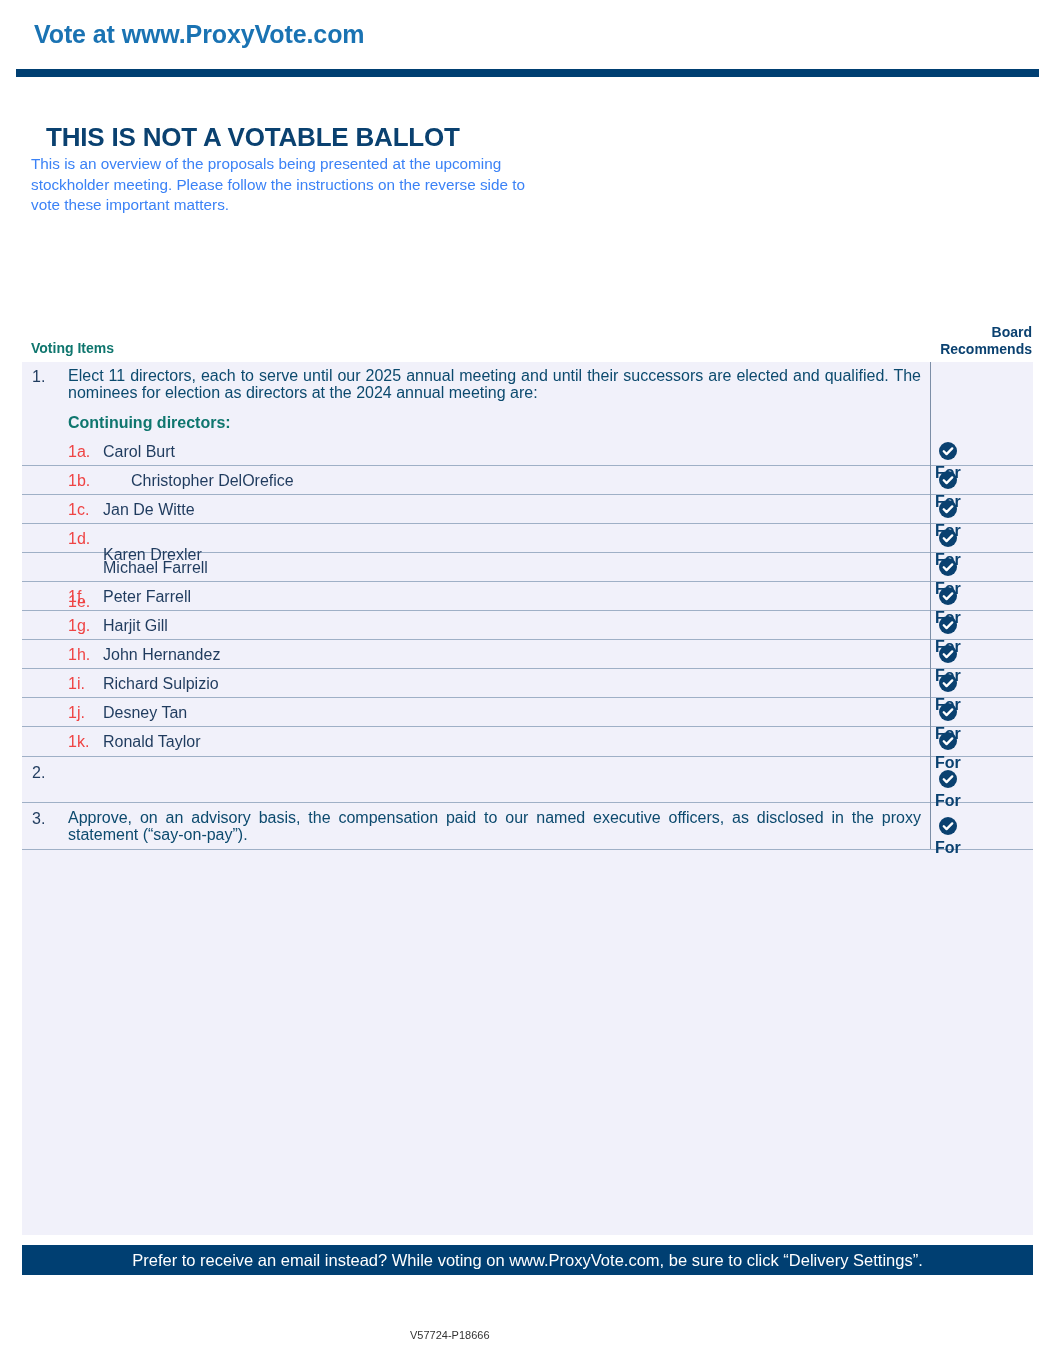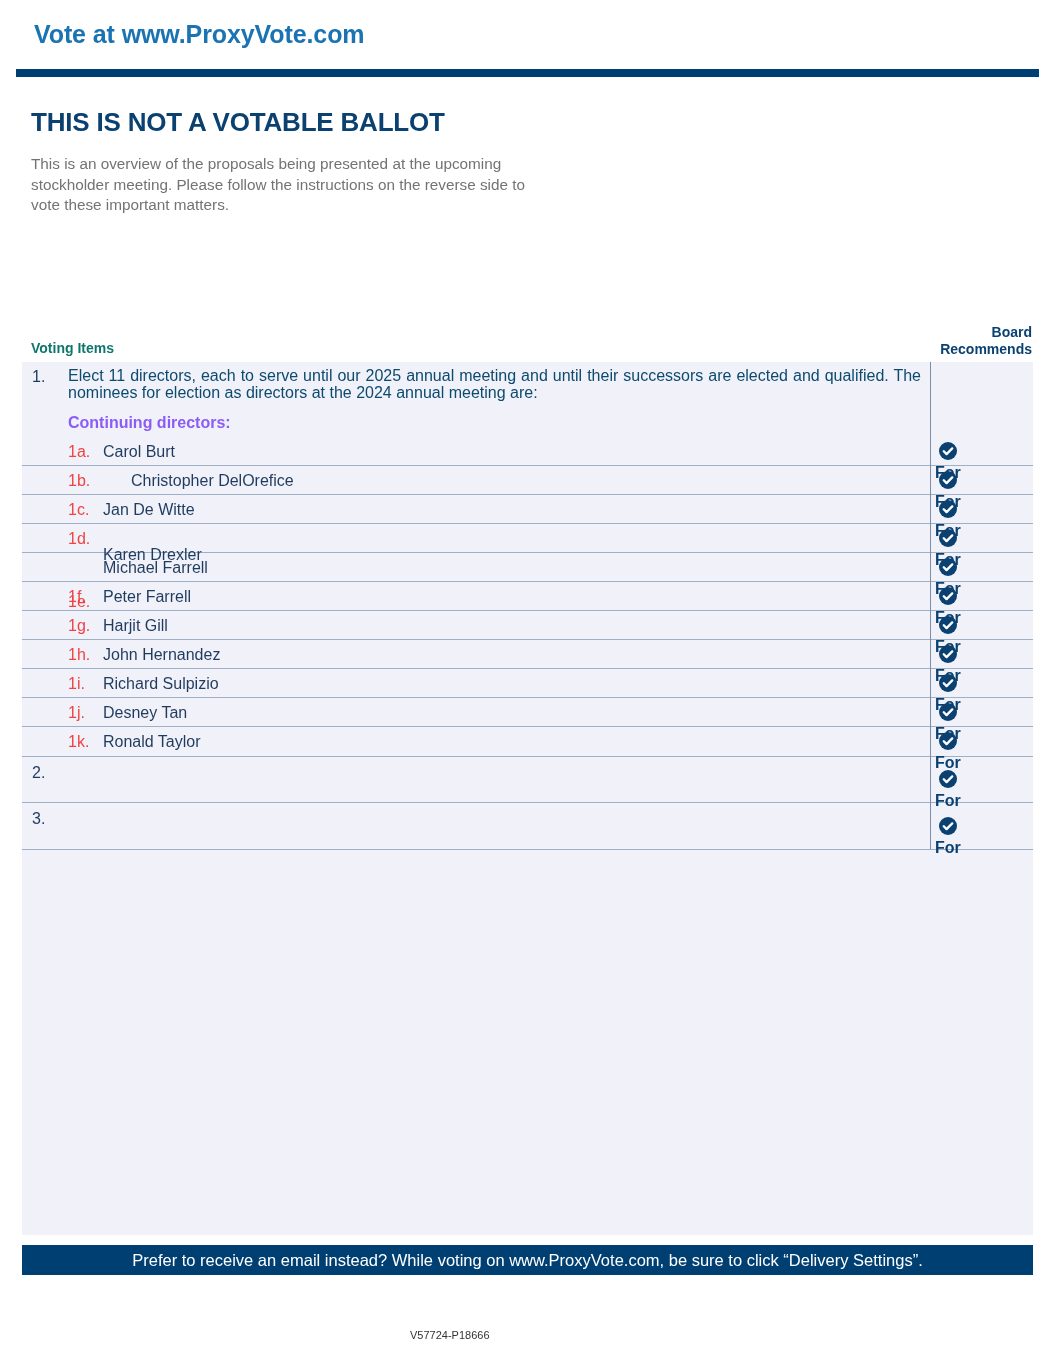--- a/index.html
+++ b/index.html
@@ -11,26 +11,26 @@
     .vote-link {
       position: absolute; left: 34px; top: 20px;
       font-size: 25px; font-weight: bold; color: #1a73b3;
       letter-spacing: -0.1px; text-decoration: none;
     }
     .header-bar {
       position: absolute; left: 16px; top: 69px; width: 1023px; height: 8px;
       background: #003f72;
     }
     .title {
-      position: absolute; left: 31px; top: 107px; margin: 0;
+      position: absolute; left: 31px; top: 107px; margin: 15px;
       font-size: 26px; font-weight: bold; color: #0a4170; letter-spacing: -0.2px;
     }
     .intro {
       position: absolute; left: 31px; top: 154px; width: 500px; margin: 0;
-      font-size: 15.3px; line-height: 20.5px; color: #737373;
+      font-size: 15.3px; line-height: 20.5px; color: #3b82f6;
     }
     .col-head-items {
       position: absolute; left: 31px; top: 340px;
       font-size: 14px; font-weight: bold; color: #0f766e;
     }
     .col-head-board {
       position: absolute; left: 930px; top: 324px; width: 102px; text-align: right;
       font-size: 14px; line-height: 16.5px; font-weight: bold; color: #0a4170;
     }
     .panel {
@@ -50,21 +50,21 @@
       font-size: 16px; line-height: 16.5px; color: #0c4a6e;
       text-align: justify; text-align-last: left;
     }
     .row .sub-num {
       position: absolute; left: 46px; font-size: 16px; color: #ef4444;
     }
     .row .sub-name {
       position: absolute; left: 81px; font-size: 16px; color: #1f3b5e;
     }
     .row .subhead {
-      position: absolute; left: 46px; font-size: 16px; font-weight: bold; color: #8b5cf6;
+      position: absolute; left: 46px; font-size: 16px; font-weight: bold; color: #0f766e;
     }
     .row .rec {
       position: absolute; left: 913px; display: flex; align-items: center; gap: 4px;
       font-size: 16px; font-weight: bold; color: #0a4170; flex-direction: column;
     }
     .check {
       width: 18px; height: 18px; display: inline-block;
     }
     .divider {
       position: absolute; left: 930px; top: 362px; width: 1px; height: 487px;
@@ -238,20 +238,21 @@
     <svg class="check" viewBox="0 0 20 20">
         <circle cx="10" cy="10" r="10" fill="#0a4170"></circle>
         <path d="M5.3 10.3l3.1 3.1 6.3-6.3" stroke="#fff" stroke-width="2.6" fill="none" stroke-linecap="round" stroke-linejoin="round"></path>
       </svg>
     <span>For</span>
   </span>
 </div>
 
 <div class="row" style="top:803px;height:47px;">
   <span class="num" style="top:7px;">3.</span>
+  <span class="text" style="top:7px;">Approve, on an advisory basis, the compensation paid to our named executive officers, as disclosed in the proxy statement (“say-on-pay”).</span>
   <span class="rec" style="top:14px;">
     <svg class="check" viewBox="0 0 20 20">
         <circle cx="10" cy="10" r="10" fill="#0a4170"></circle>
         <path d="M5.3 10.3l3.1 3.1 6.3-6.3" stroke="#fff" stroke-width="2.6" fill="none" stroke-linecap="round" stroke-linejoin="round"></path>
       </svg>
     <span>For</span>
   </span>
 </div>
 
 <div class="divider"></div>

